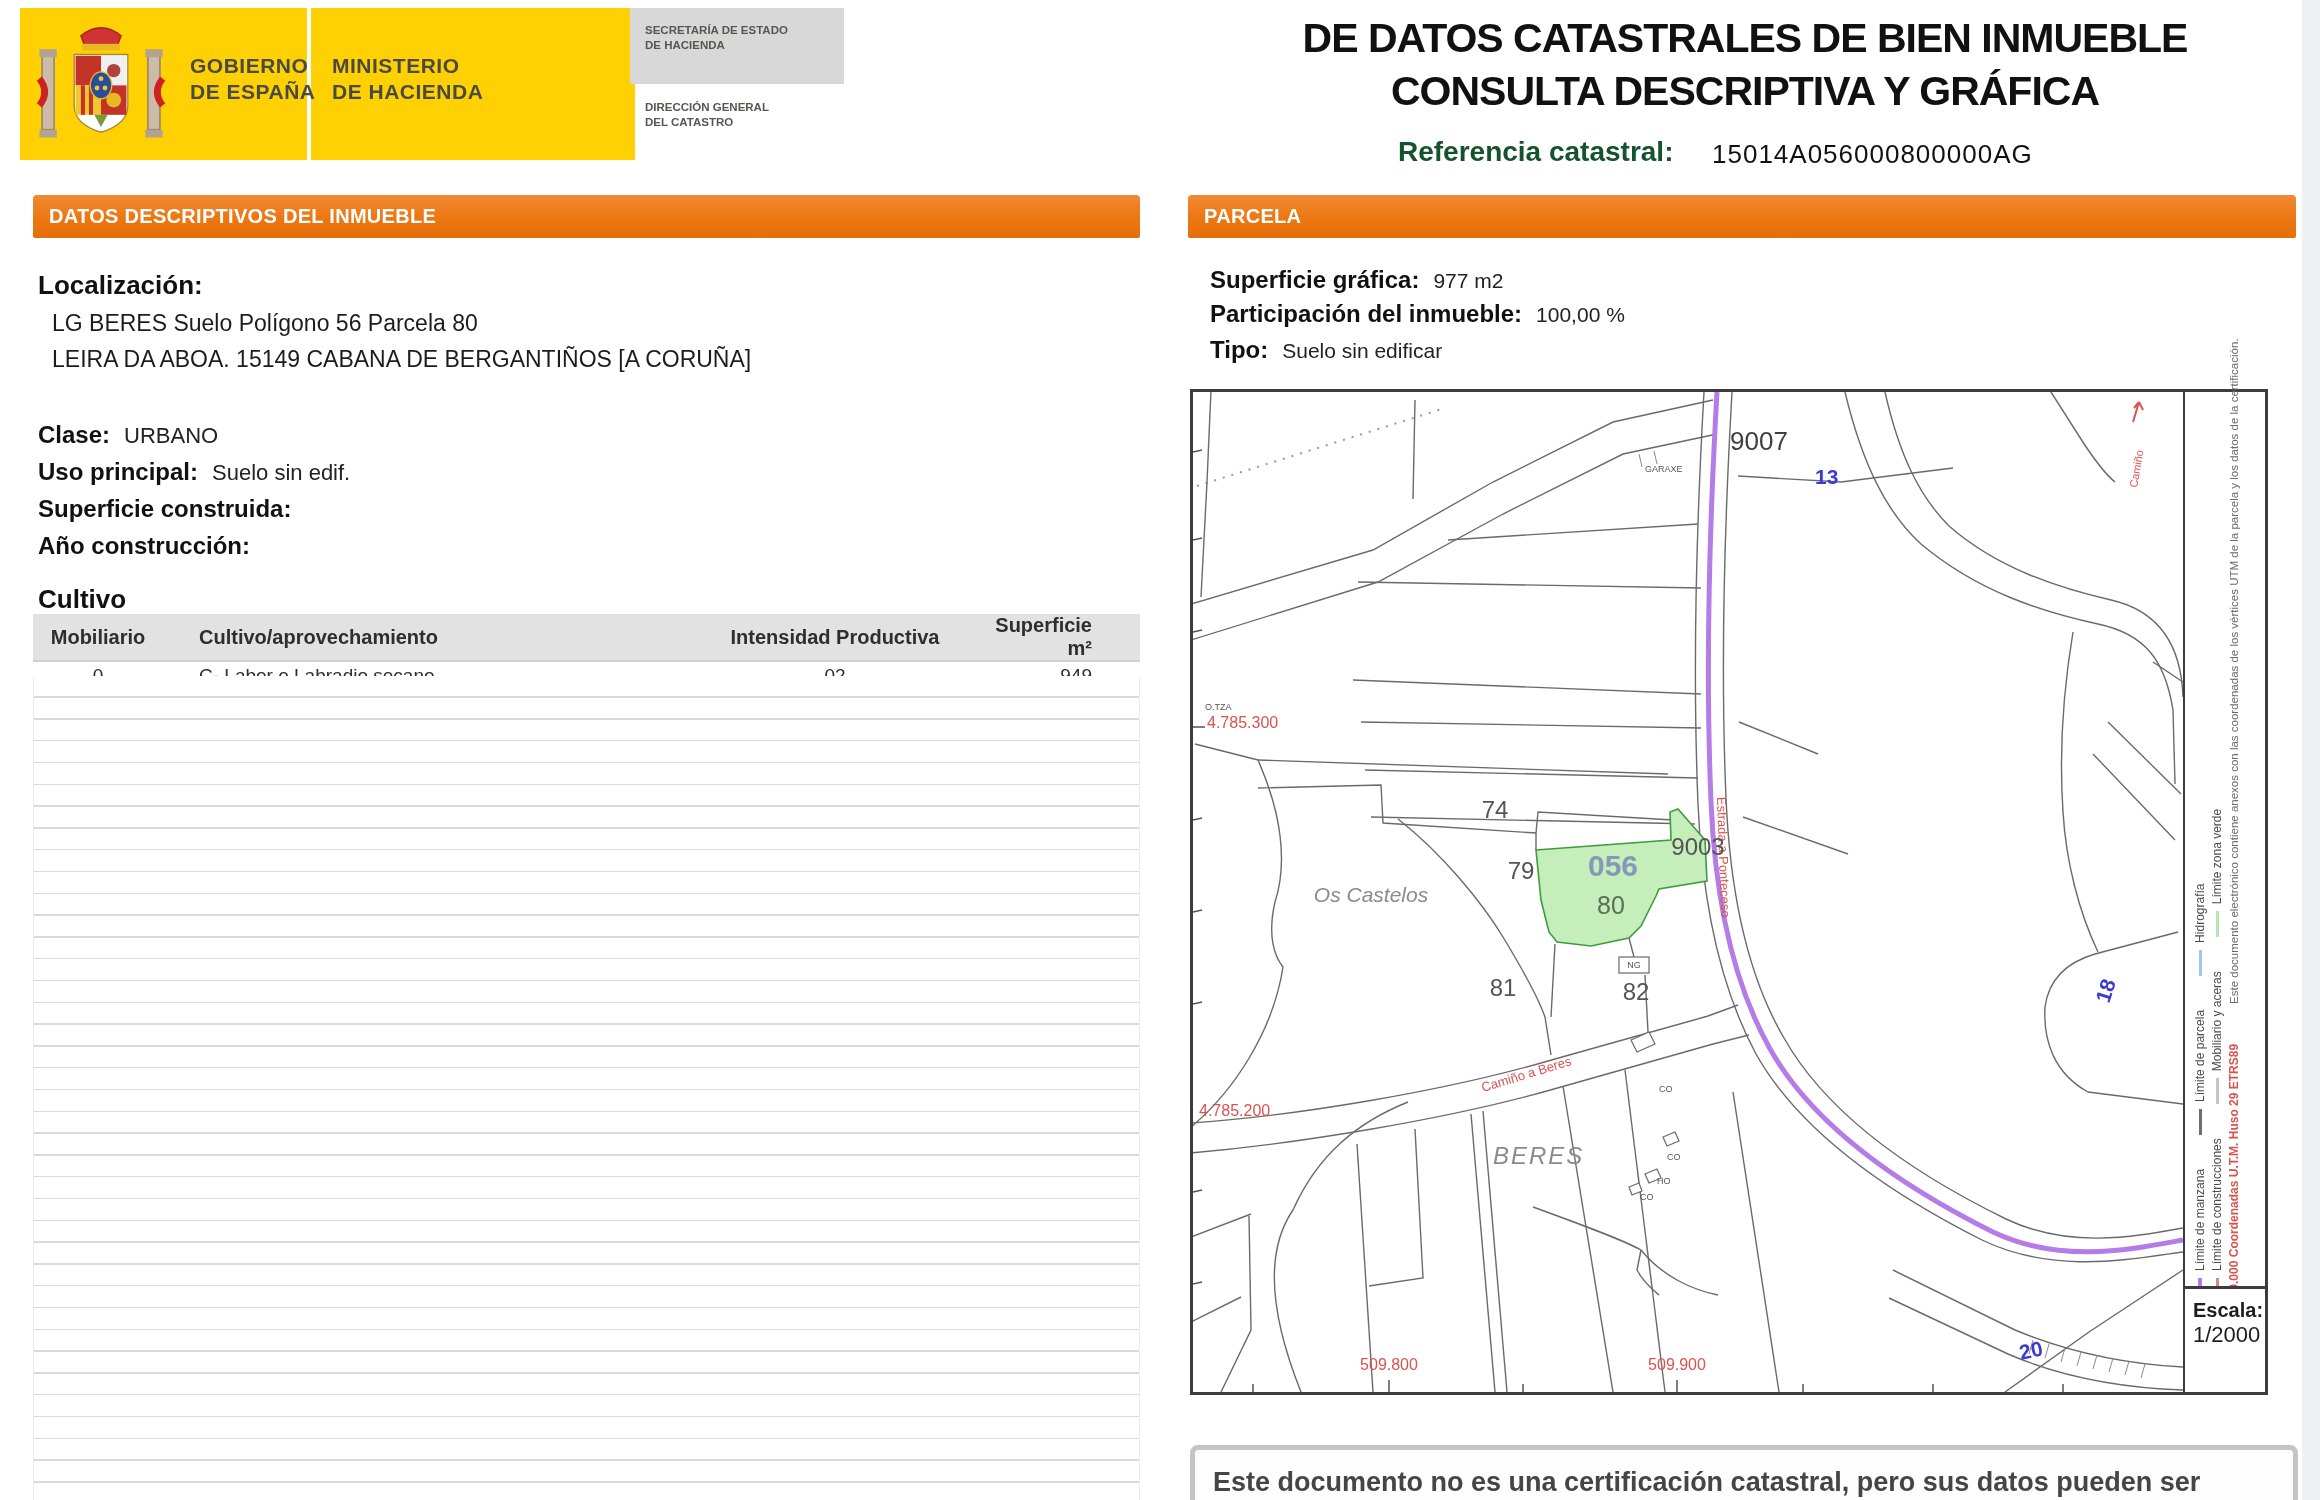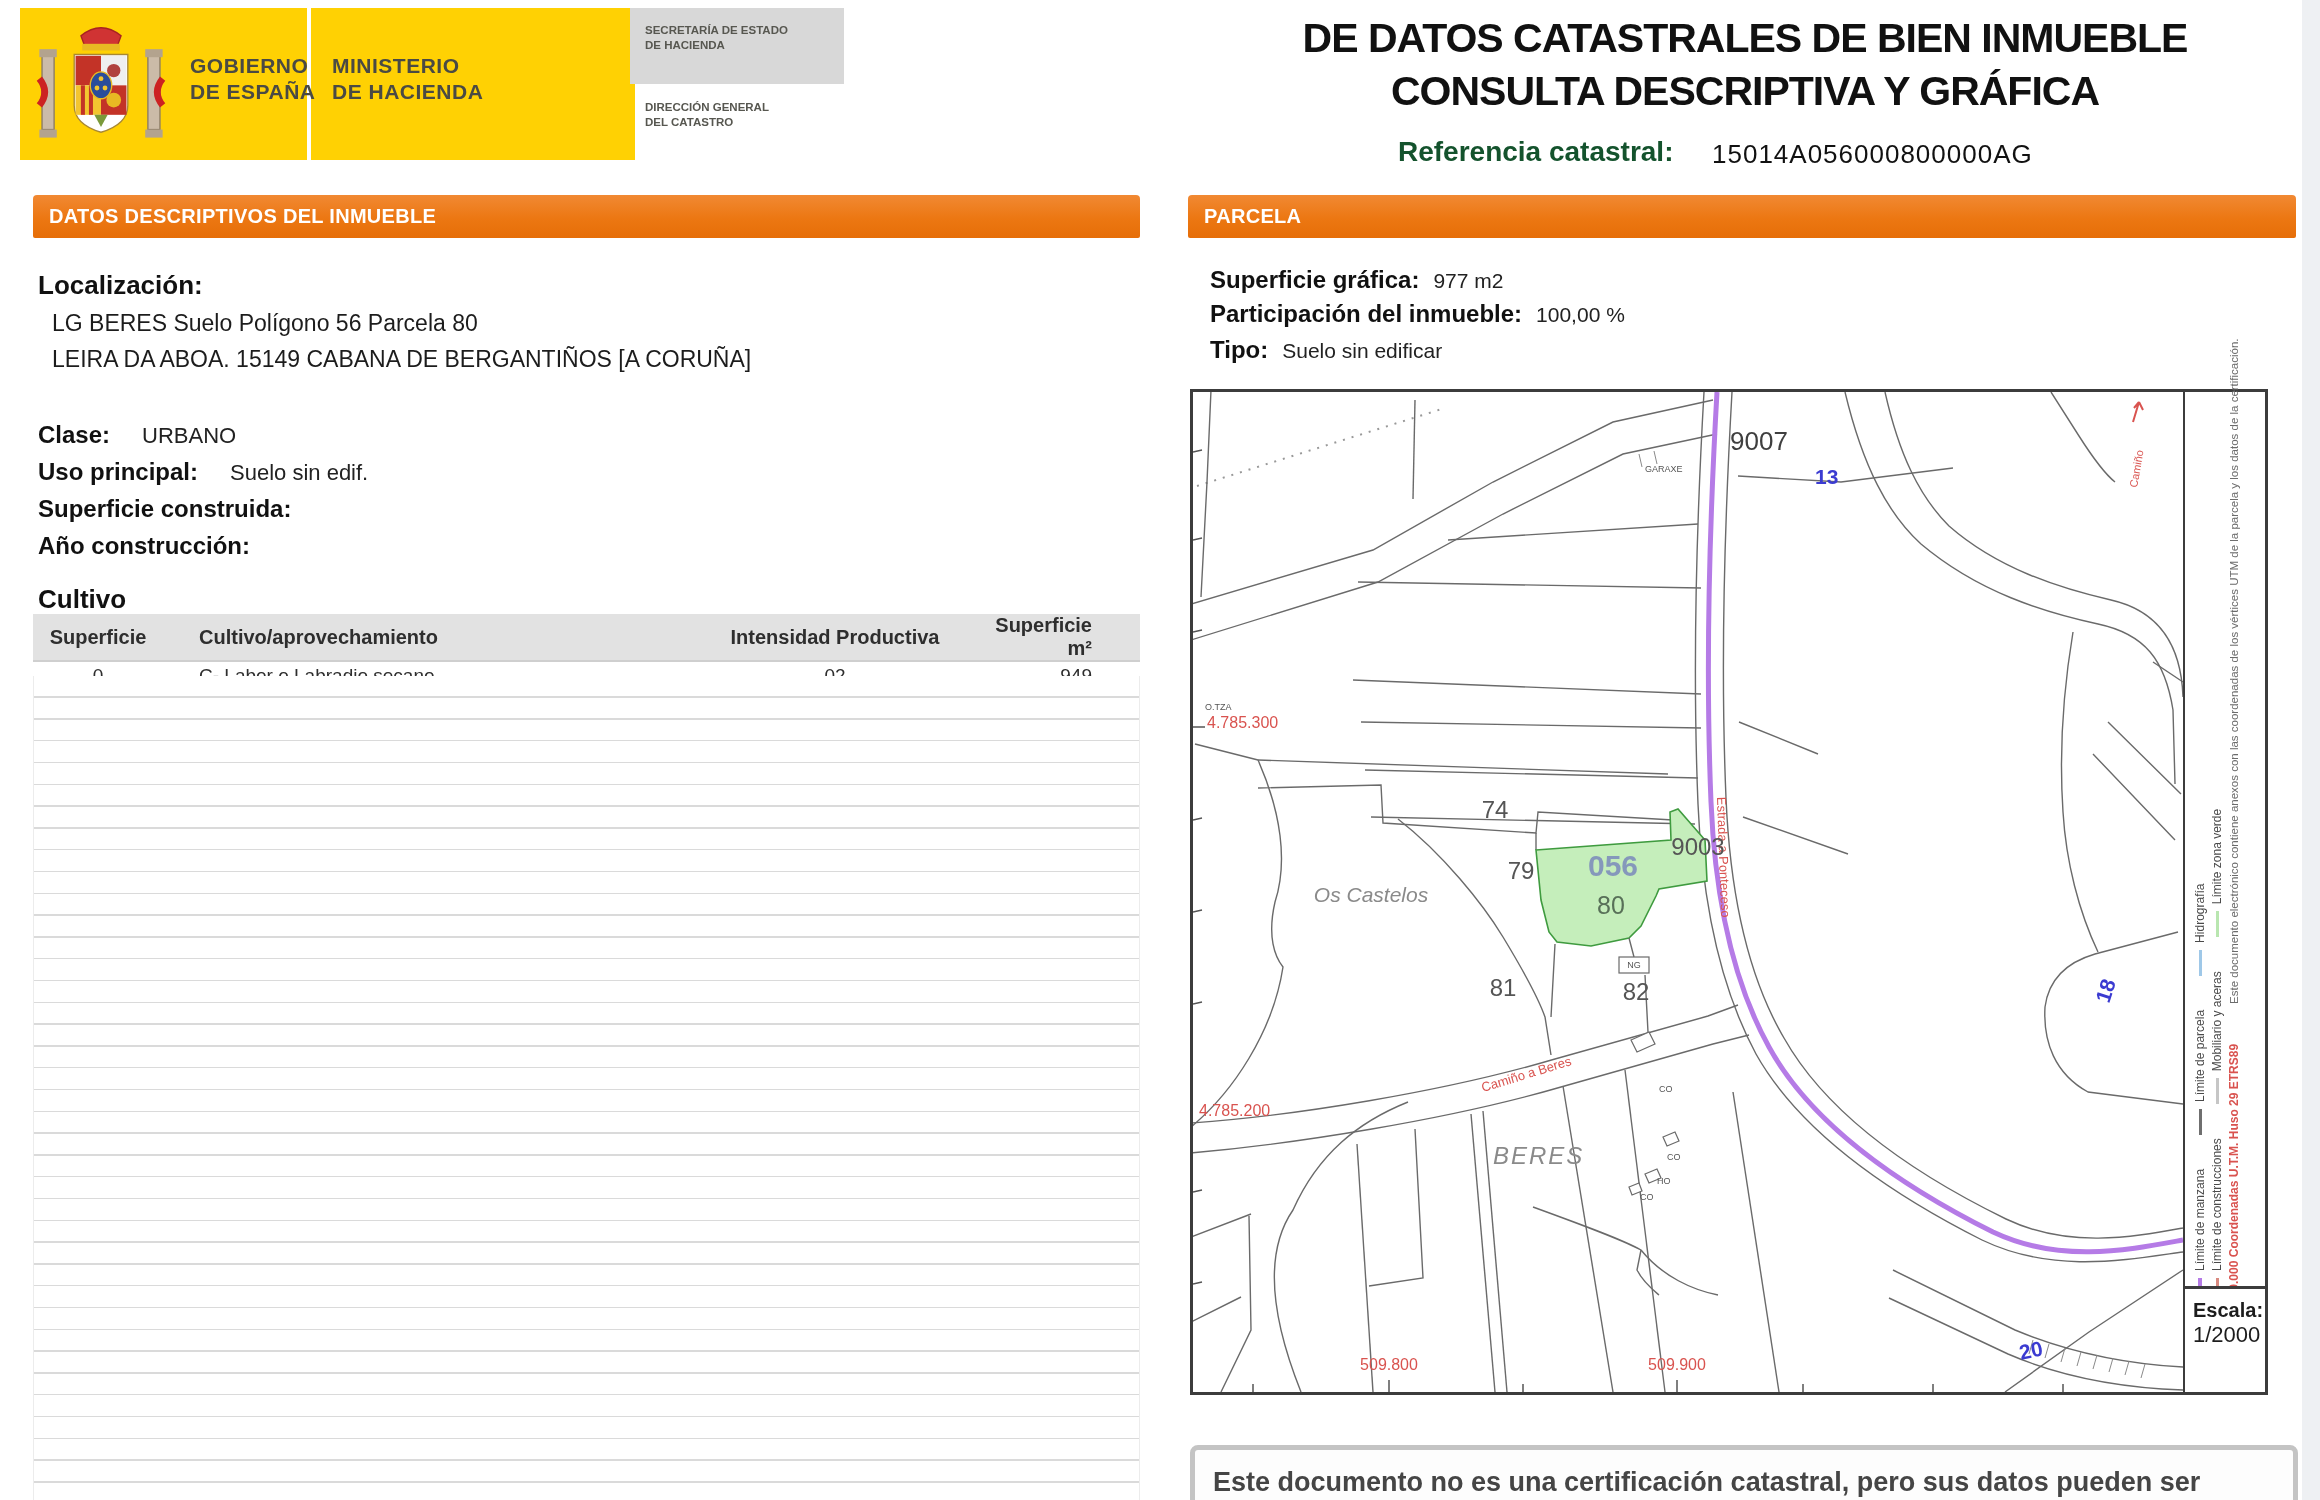--- a/index.html
+++ b/index.html
@@ -33,21 +33,21 @@
 
   
   .lbl { font-weight:bold; color:#111; }
   .f24 { font-size:24px; } .f23 { font-size:23px; } .f26 { font-size:26px; }
   .loc-label { left:38px; top:270px; }
   .addr1 { left:52px; top:310px; color:#1c1c1c; }
   .addr2 { left:52px; top:346px; color:#1c1c1c; }
   .fieldrow { white-space:nowrap; }
   .fr1 { left:38px; top:421px; } .fr2 { left:38px; top:458px; }
   .fr3 { left:38px; top:495px; } .fr4 { left:38px; top:532px; }
-  .fieldrow .val { font-weight:normal; font-size:22px; margin-left:32px; }
+  .fieldrow .val { font-weight:normal; font-size:22px; margin-left:14px; }
   .cultivo-title { left:38px; top:584px; }
   .ctable { left:33px; top:614px; width:1107px; border-collapse:collapse; table-layout:fixed; }
   .ctable th { background:#e2e2e2; font-size:20px; font-weight:bold; color:#2e2e2e;
                height:33px; padding:0 6px; border-bottom:2px solid #cfcfcf; }
   .ctable td { font-size:19px; color:#2e2e2e; height:28px; padding:0 6px; }
   .c1 { width:130px; text-align:center; }
   .c2 { text-align:left; padding-left:36px !important; }
   .c3 { width:270px; text-align:center; }
   .c4 { width:170px; text-align:right; padding-right:48px !important; }
   .empty-rows { left:33px; top:676px; width:1107px; height:824px;
@@ -166,21 +166,21 @@
     <span class="lbl f24">Superficie construida:</span><span class="val"></span>
   </div>
   <div class="abs fieldrow fr4">
     <span class="lbl f24">Año construcción:</span><span class="val"></span>
   </div>
 
   <div class="abs lbl f26 cultivo-title">Cultivo</div>
   <table class="abs ctable">
     <thead>
       <tr>
-        <th class="c1">Superficie</th>
+        <th class="c1">Mobiliario</th>
         <th class="c2">Cultivo/aprovechamiento</th>
         <th class="c3">Intensidad Productiva</th>
         <th class="c4">Superficie m²</th>
       </tr>
     </thead>
     <tbody>
       <tr>
         <td class="c1">0</td>
         <td class="c2">C- Labor o Labradio secano</td>
         <td class="c3">02</td>

